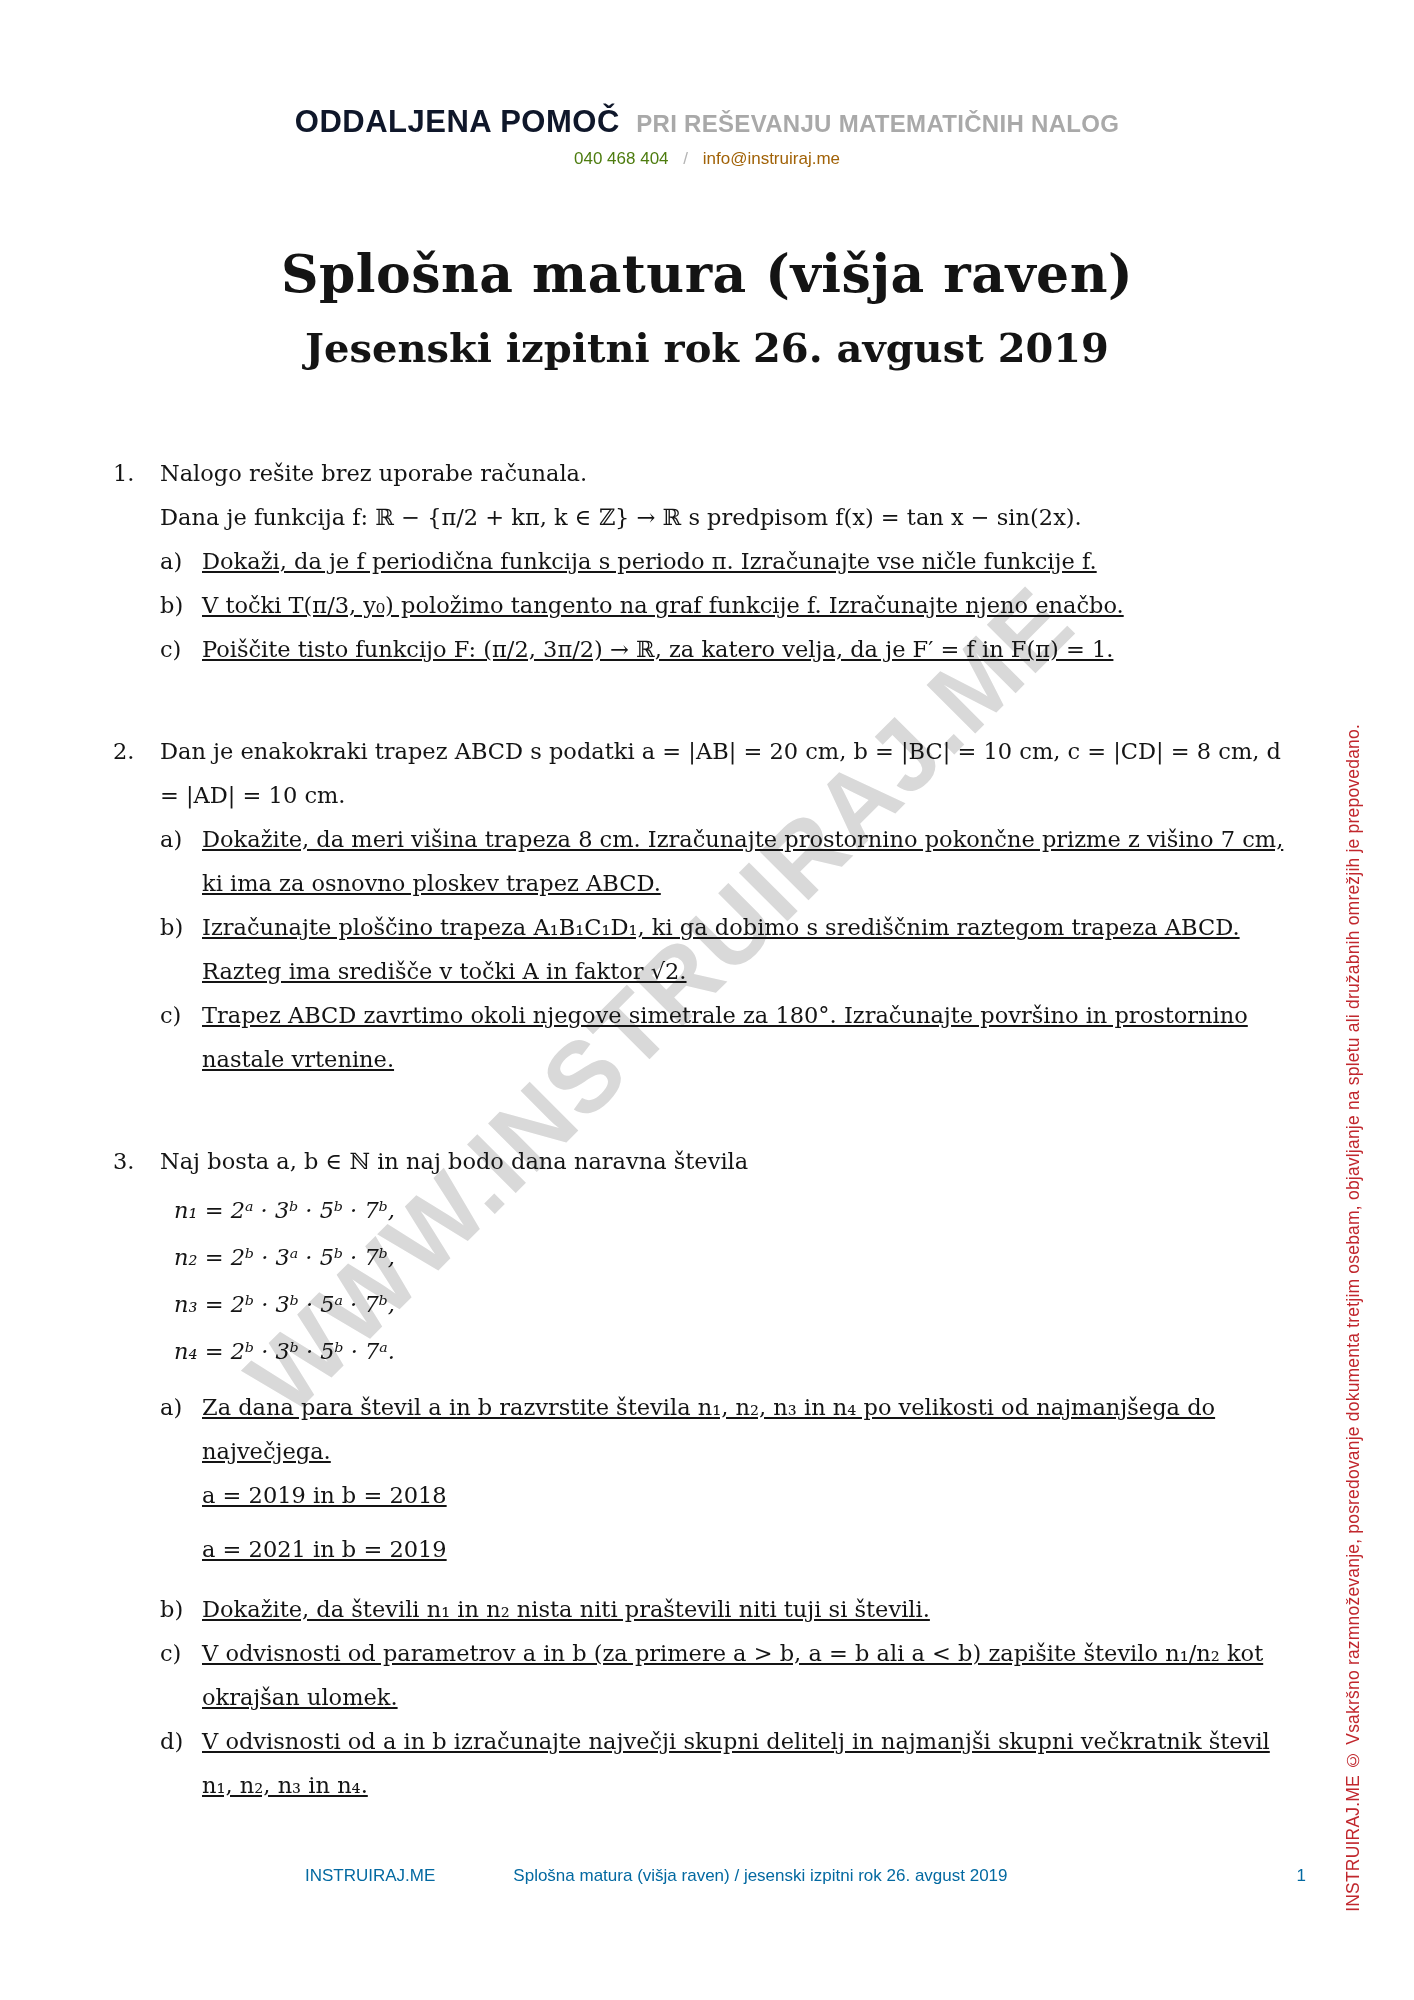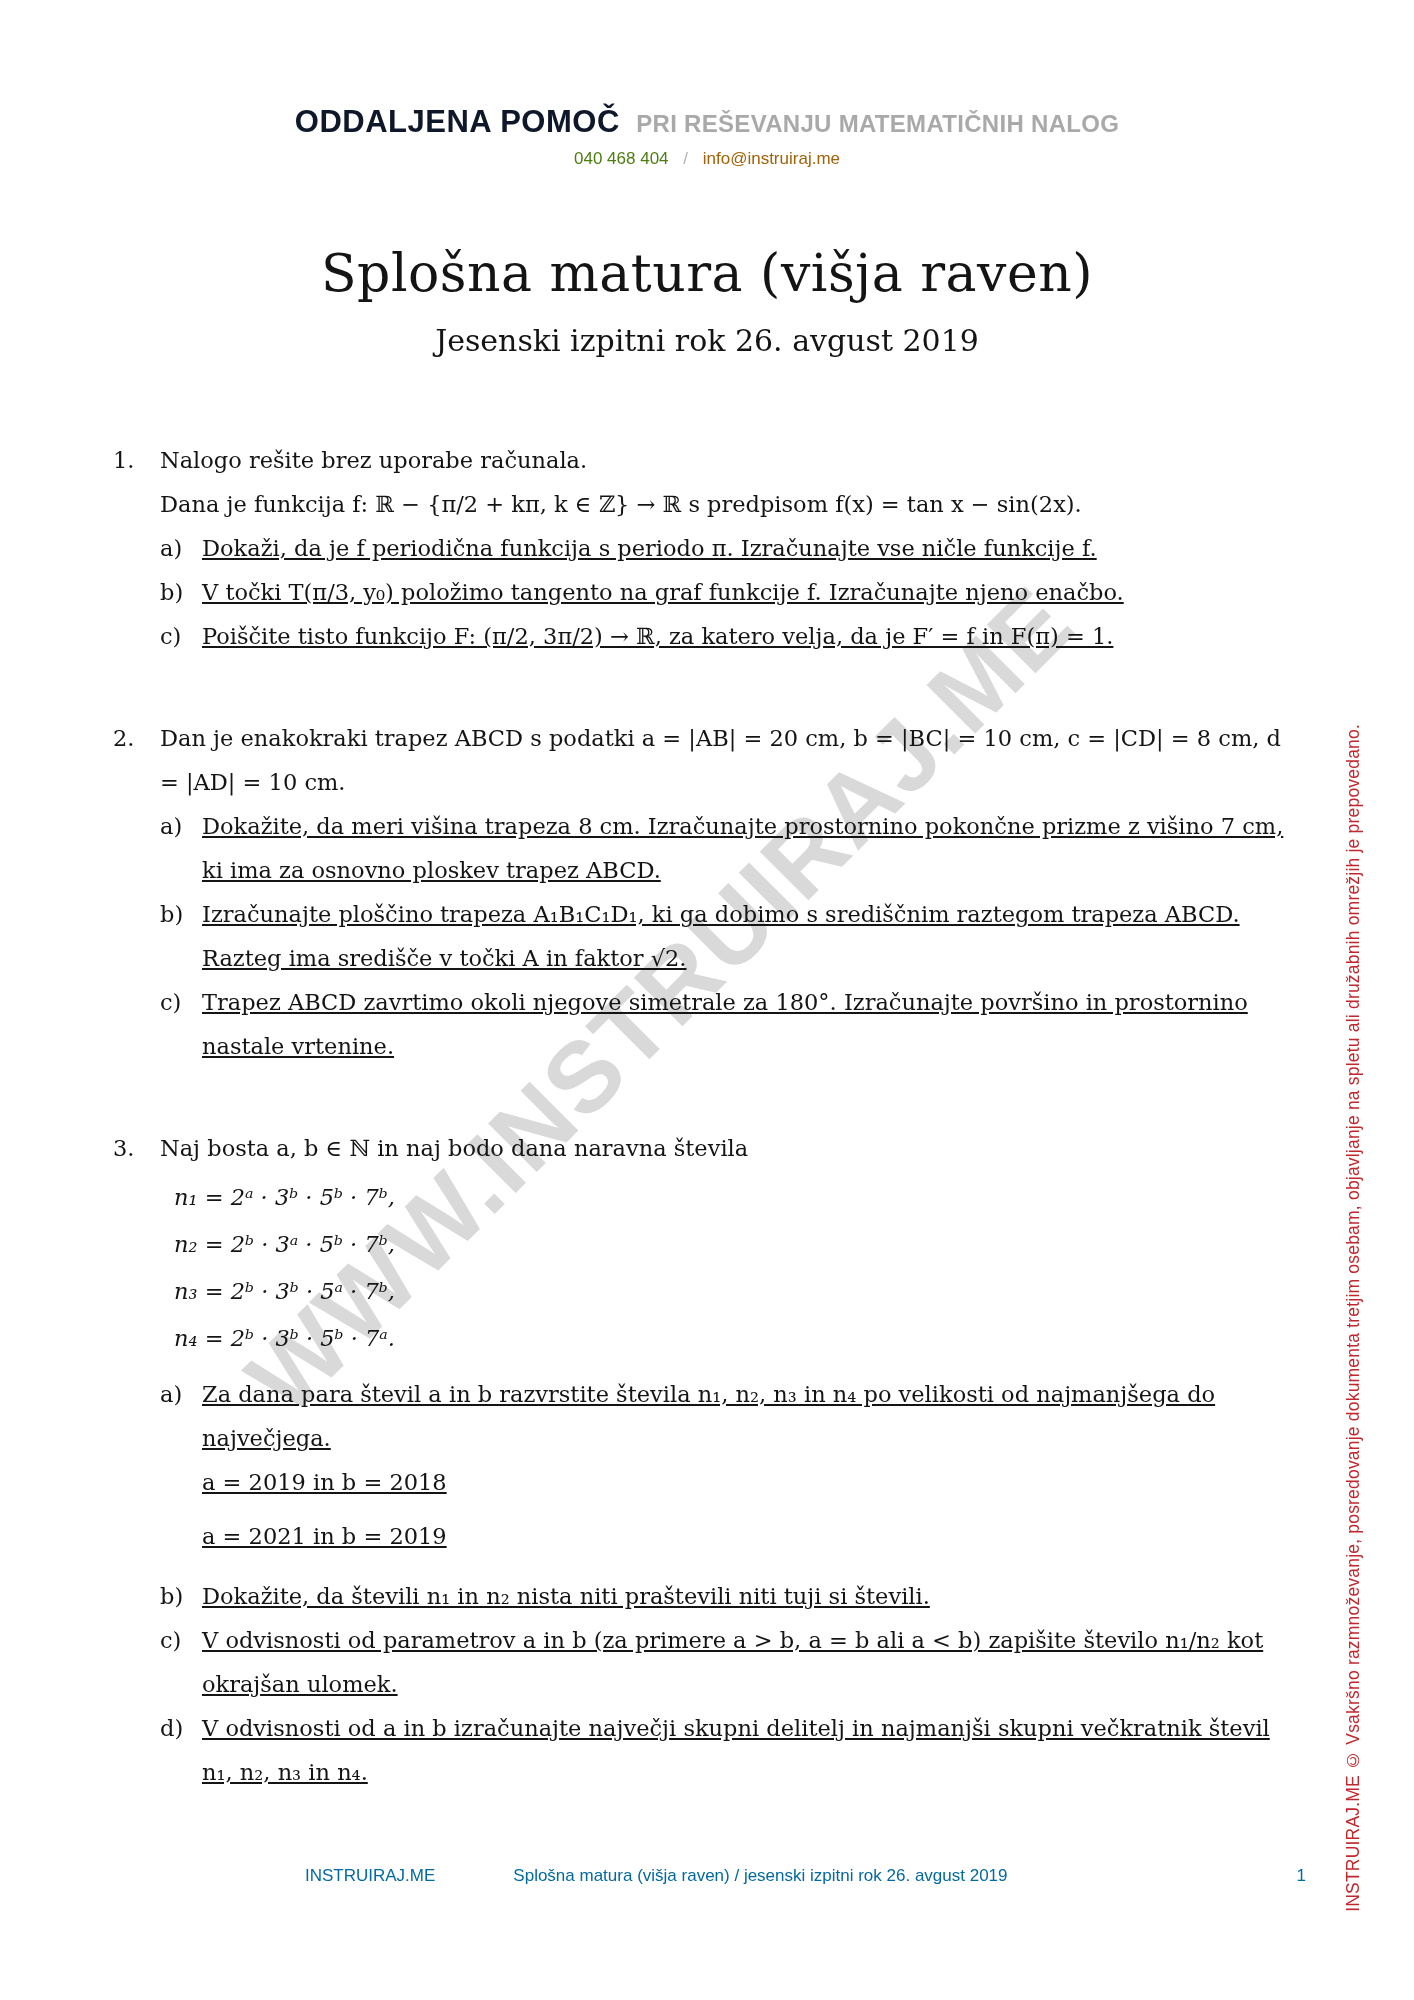--- a/index.html
+++ b/index.html
@@ -59,28 +59,28 @@
   }
   .phone { color: #4d7c0f; }
   .slash { margin: 0 10px; color: #b5b5b5; }
   .email { color: #a16207; text-decoration: none; }
 
   
   .title {
     margin-top: 74px;
     text-align: center;
     font-size: 52px;
-    font-weight: 400;
+    font-weight: 700;
     letter-spacing: 0.5px;
   }
   .subtitle {
     margin-top: 20px;
     text-align: center;
-    font-size: 30px;
-    font-weight: 400;
+    font-size: 40px;
+    font-weight: 700;
   }
 
   
   .problems {
     margin: 80px 120px 0 113px;
     font-size: 22.5px;
   }
   .problem { display: flex; margin-top: 58px; }
   .problem.first { margin-top: 0; }
   .p-num { width: 47px; flex: none; line-height: 44px; }

